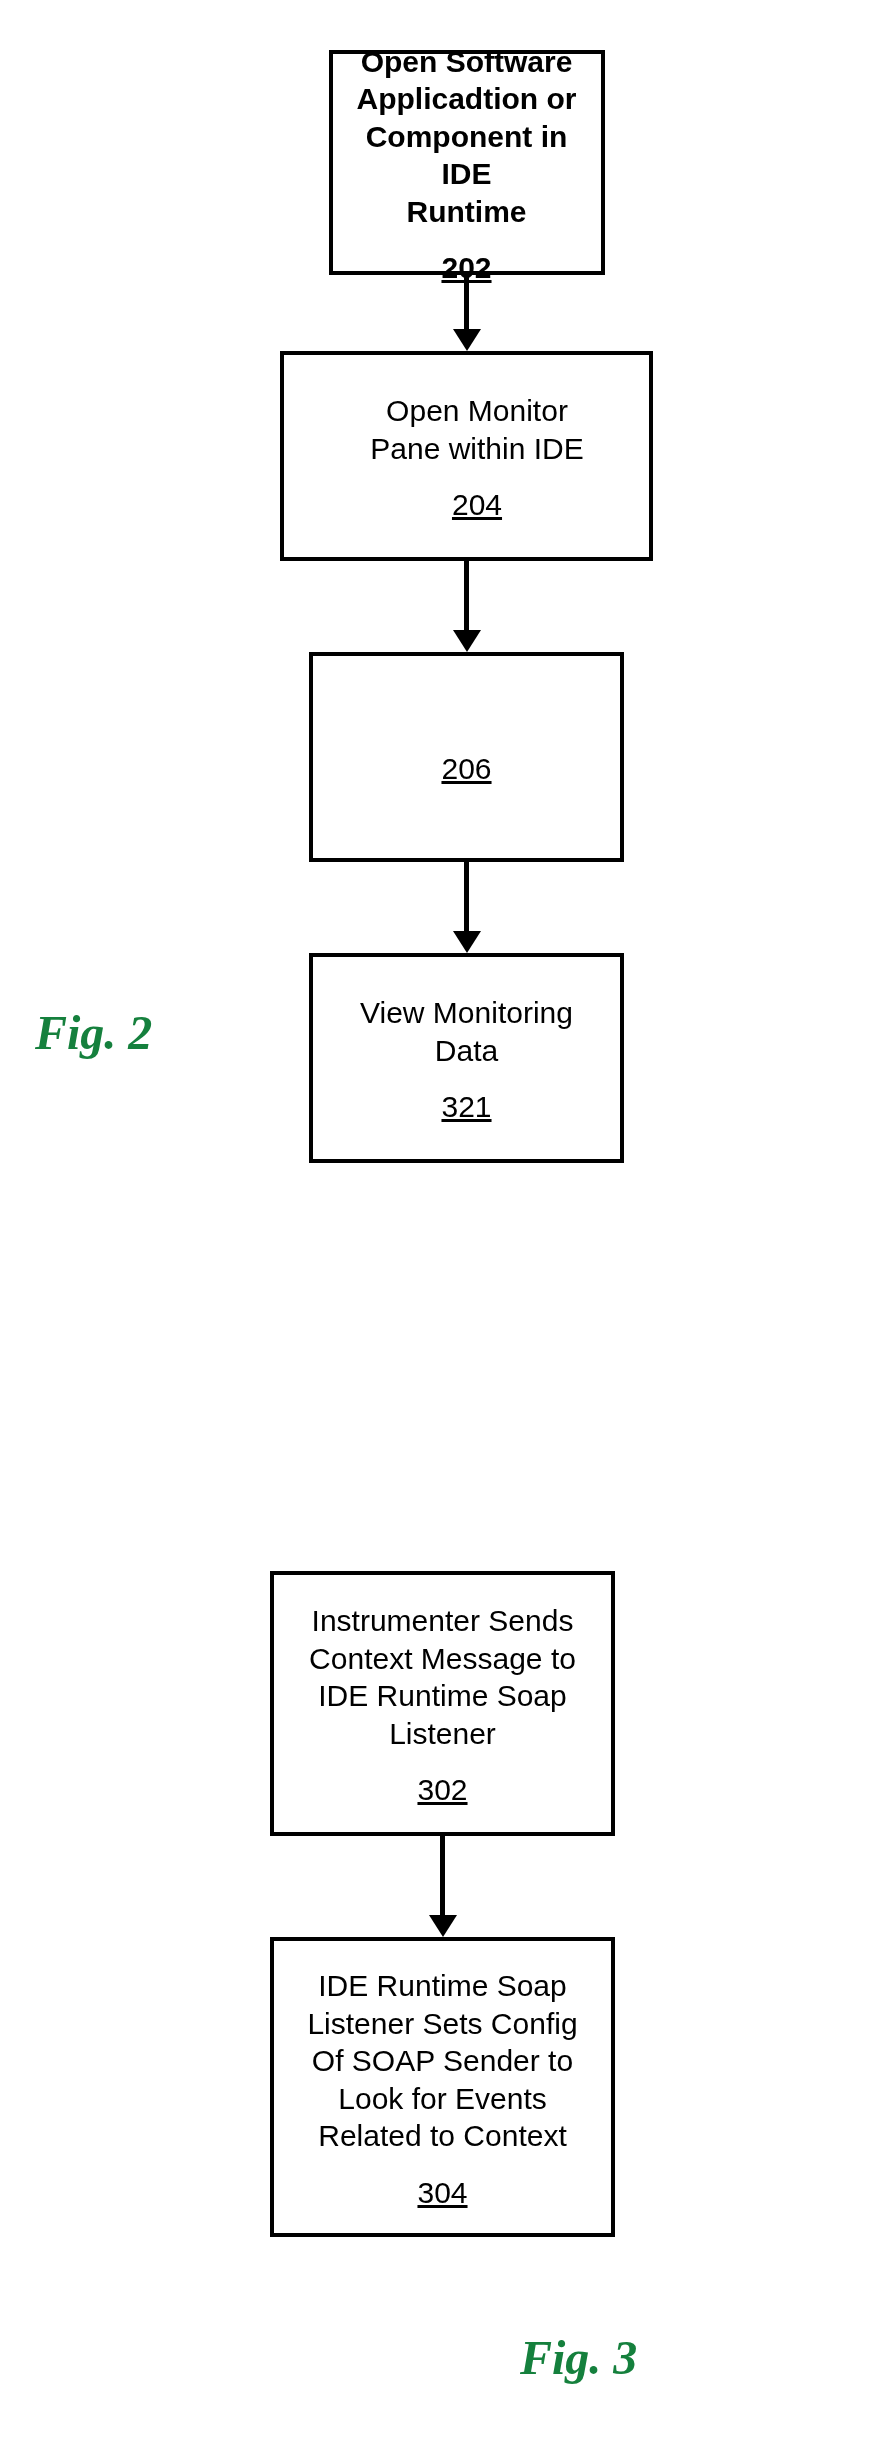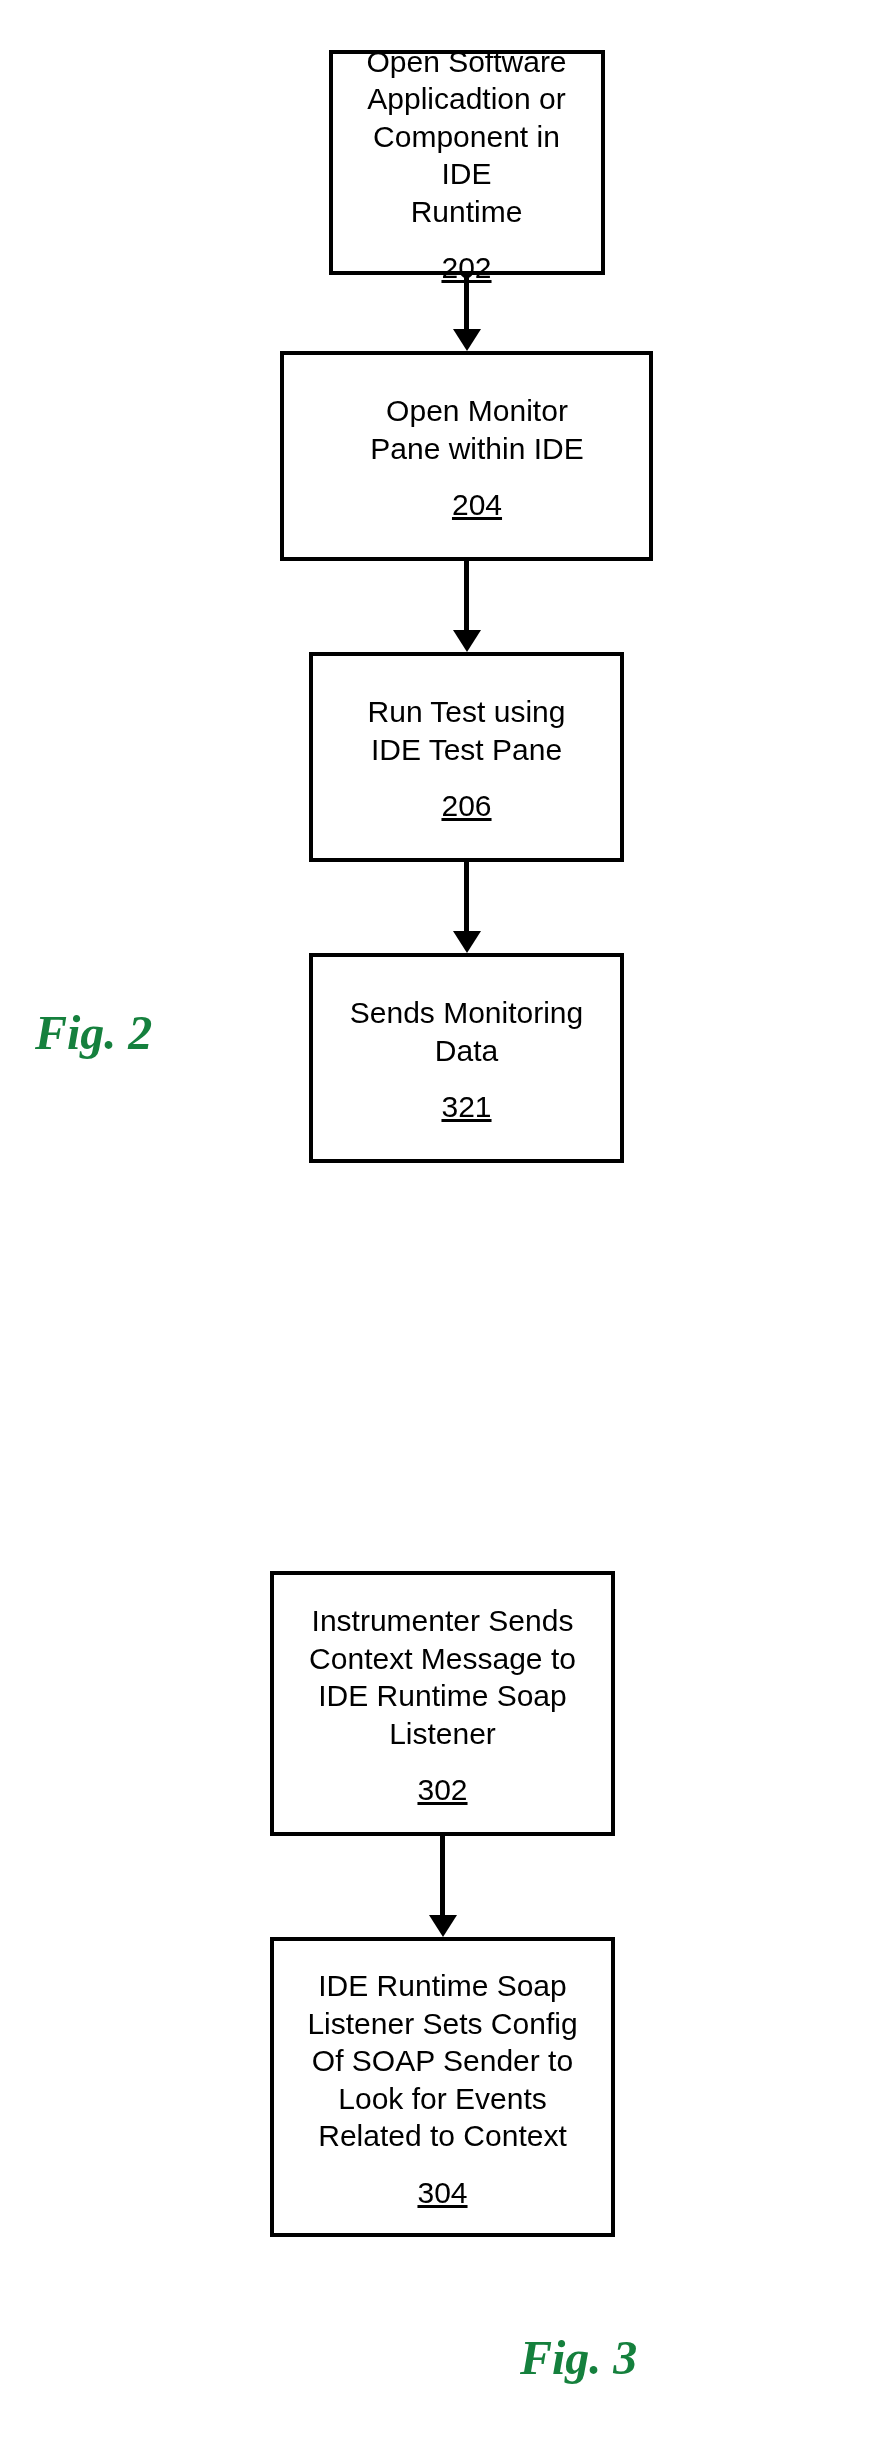--- a/index.html
+++ b/index.html
@@ -70,51 +70,49 @@
     color: #15803d;
   }
 </style>
 </head>
 <body>
 
 <div class="page">
 
   <div class="diagram" style="left:280px; top:50px;">
     <div class="col">
-      <div class="box" style="width:276px; height:225px;">
+      <div class="box" style="width:276px; height:225px;font-weight:bold;">
         <span class="label-text">Open Software
 Applicadtion or
 Component in IDE
 Runtime</span>
         <span class="ref">202</span>
       </div>
       <div class="arrow">
         <div class="shaft" style="height:55px;"></div>
         <div class="head"></div>
       </div>
       <div class="box" style="width:373px; height:210px;padding-left:33px;">
         <span class="label-text">Open Monitor
 Pane within IDE</span>
         <span class="ref">204</span>
       </div>
       <div class="arrow">
         <div class="shaft" style="height:70px;"></div>
         <div class="head"></div>
       </div>
       <div class="box" style="width:315px; height:210px;">
-        <span class="label-text">Run Test using
-IDE Test Pane</span>
         <span class="ref">206</span>
       </div>
       <div class="arrow">
         <div class="shaft" style="height:70px;"></div>
         <div class="head"></div>
       </div>
       <div class="box" style="width:315px; height:210px;">
-        <span class="label-text">Sends Monitoring
+        <span class="label-text">View Monitoring
 Data</span>
         <span class="ref">321</span>
       </div>
     </div>
   </div>
 
   <div class="fig-label" style="left:35px; top:1005px;">Fig. 2</div>
 
   <div class="diagram" style="left:270px; top:1571px;">
     <div class="col">

